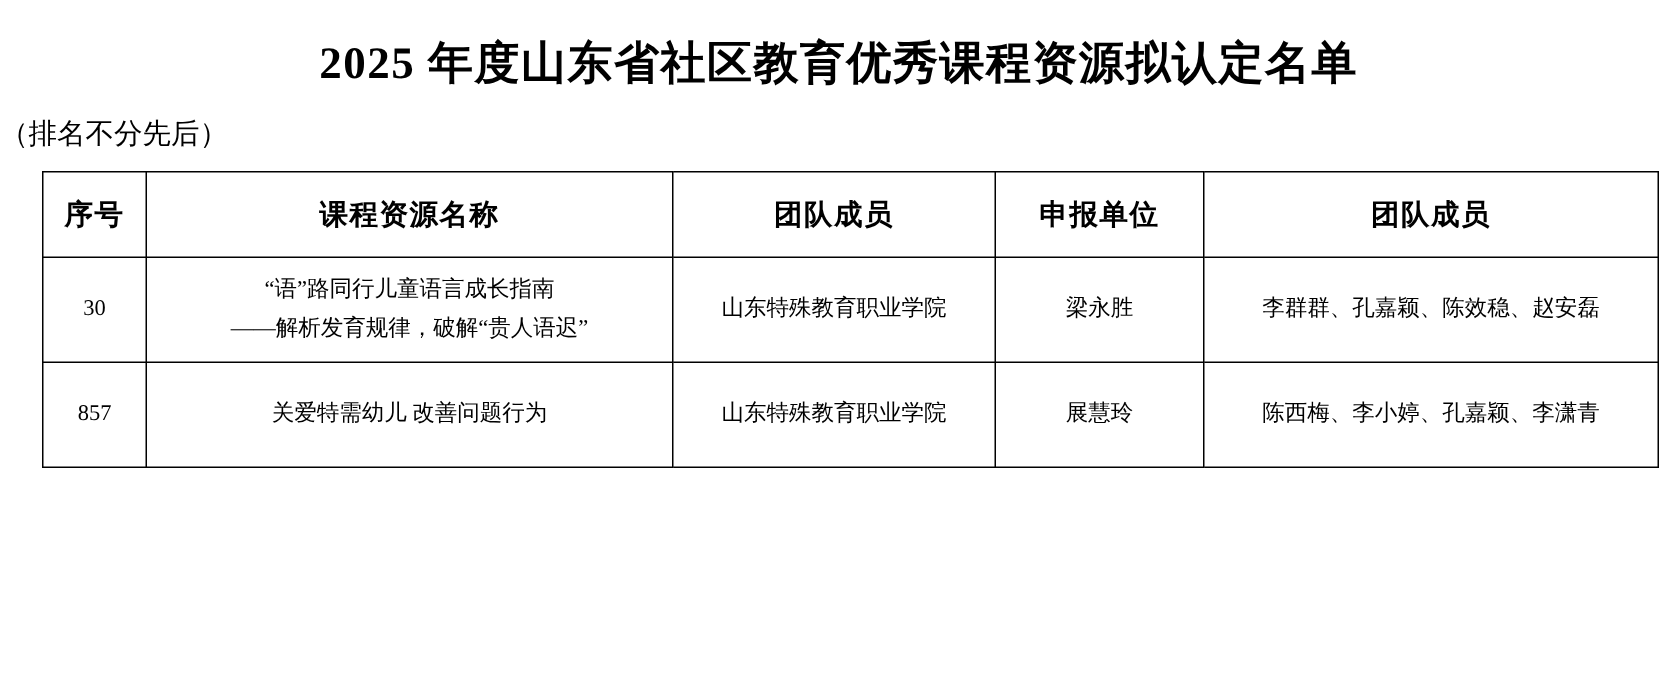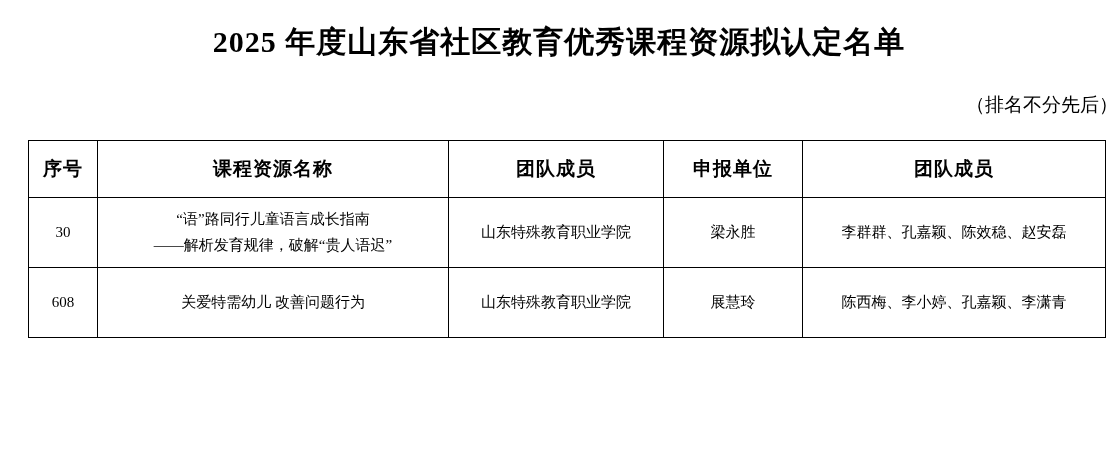--- a/index.html
+++ b/index.html
@@ -23,29 +23,29 @@
   .doc-title {
     text-align: center;
     font-family: "Liberation Serif", serif;
     font-size: 30px;
     font-weight: bold;
     letter-spacing: 1px;
     margin-top: 22px;
     color: #000;
   }
   .doc-subtitle {
-    text-align: right;
+    text-align: left;
     font-family: "Liberation Serif", serif;
     font-size: 19px;
     font-weight: normal;
-    margin-top: 29px;
+    margin-top: 13px;
     color: #000;
   }
   .table-wrap {
-    margin-top: 22px;
+    margin-top: 12px;
     padding: 0 28px;
     box-sizing: border-box;
     border-radius: 28px;
   }
   table.listing {
     width: 1062px;
     border-collapse: collapse;
     table-layout: fixed;
     font-family: "Liberation Serif", serif;
   }
@@ -102,21 +102,21 @@
           <td class="col-no">30</td>
           <td class="col-name cell-lines">
             <span>“语”路同行儿童语言成长指南</span>
             <span>——解析发育规律，破解“贵人语迟”</span>
           </td>
           <td class="col-unit">山东特殊教育职业学院</td>
           <td class="col-leader">梁永胜</td>
           <td class="col-members">李群群、孔嘉颖、陈效稳、赵安磊</td>
         </tr>
         <tr>
-          <td class="col-no">608</td>
+          <td class="col-no">857</td>
           <td class="col-name cell-lines">
             <span>关爱特需幼儿  改善问题行为</span>
           </td>
           <td class="col-unit">山东特殊教育职业学院</td>
           <td class="col-leader">展慧玲</td>
           <td class="col-members">陈西梅、李小婷、孔嘉颖、李潇青</td>
         </tr>
       </tbody>
     </table>
   </div>

